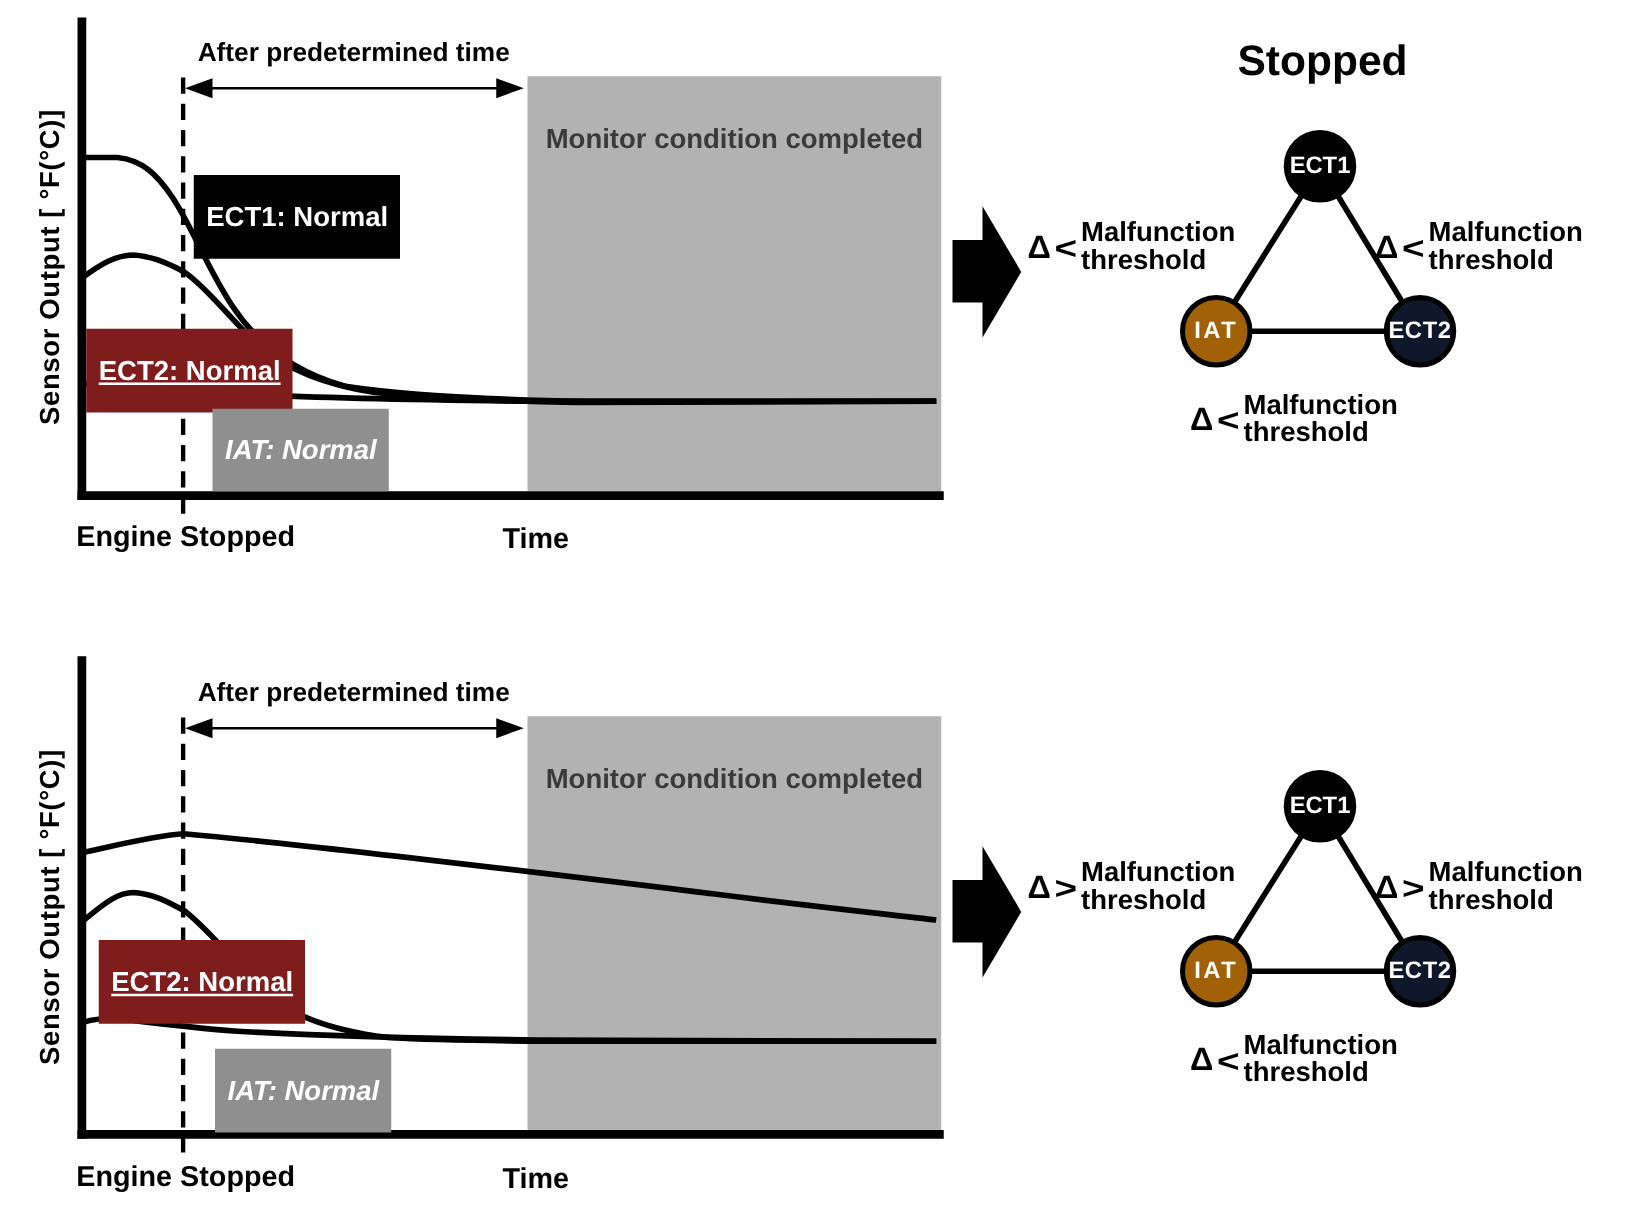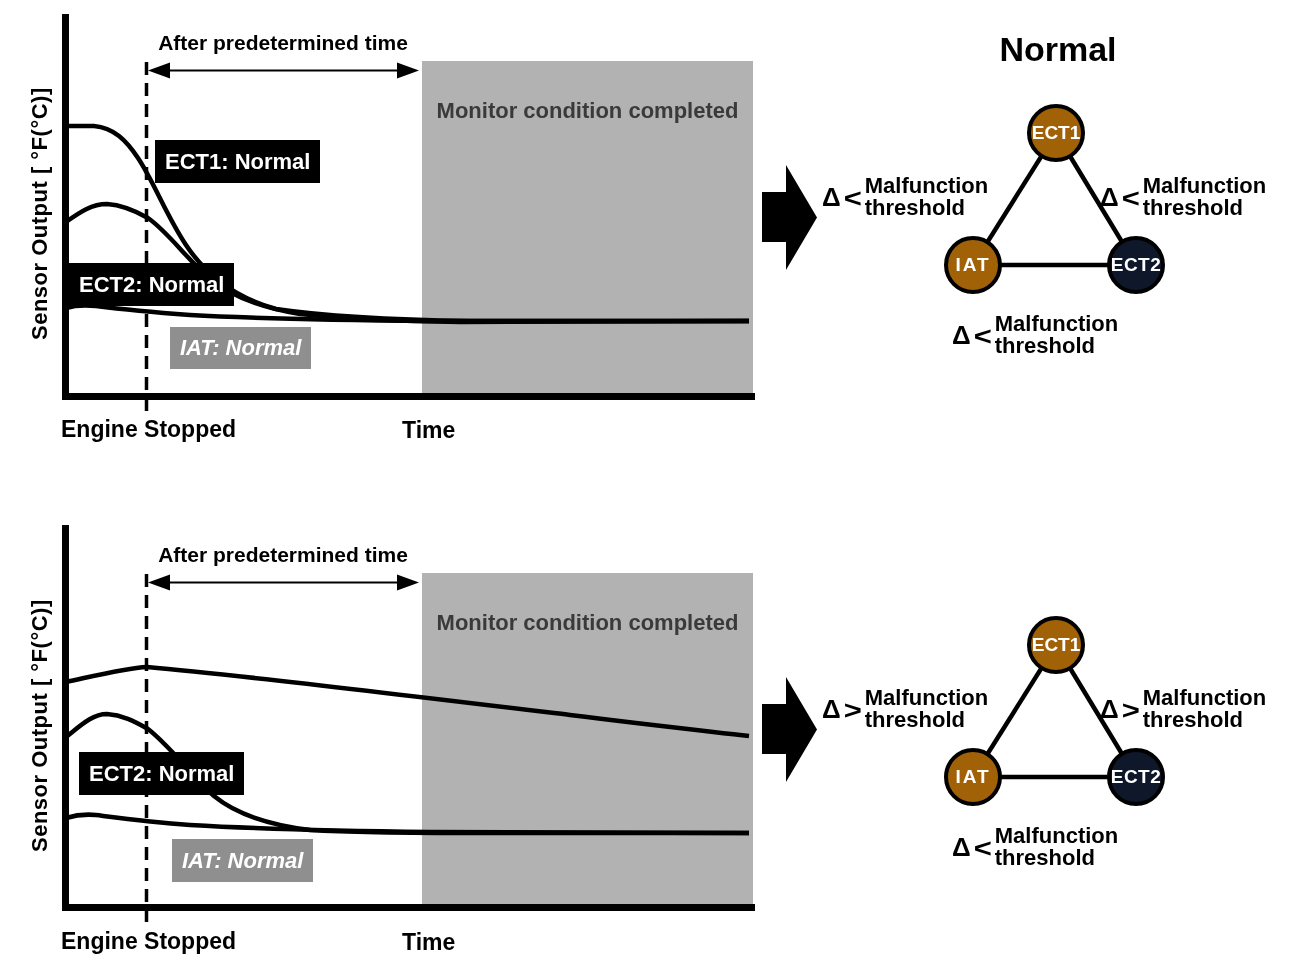--- a/index.html
+++ b/index.html
@@ -24,33 +24,33 @@
   .axis{position:absolute;background:#000;z-index:3;}
   .y-axis{width:7px;height:386px;left:62px;}
   .x-axis{height:7px;width:693px;left:62px;}
 
   
   .v-label{position:absolute;z-index:3;font-weight:bold;font-size:22px;white-space:nowrap;
     transform:rotate(-90deg);transform-origin:0 0;letter-spacing:0.5px;}
   .after-label{position:absolute;left:146px;width:274px;text-align:center;z-index:3;
     font-weight:bold;font-size:21px;white-space:nowrap;}
   .box-label{position:absolute;z-index:3;display:flex;align-items:center;height:35px;
-    padding:4px 10px;font-weight:bold;font-size:22px;color:#fff;white-space:nowrap;}
+    padding:16px 10px;font-weight:bold;font-size:22px;color:#fff;white-space:nowrap;}
   .bg-black{background:#000;}
-  .bg-dgray{background:#000000;}
+  .bg-dgray{background:#7f1d1d;text-decoration:underline;}
   .bg-mgray{background:#8f8f8f;font-style:italic;}
   .axis-text{position:absolute;z-index:3;font-weight:bold;font-size:23px;white-space:nowrap;}
 
   
   .diagram-title{position:absolute;left:948px;width:220px;text-align:center;z-index:3;
     font-weight:bold;font-size:34px;}
   .node{position:absolute;width:58px;height:58px;border-radius:50%;border:4px solid #000;
     box-sizing:border-box;display:flex;align-items:center;justify-content:center;
     color:#fff;font-weight:bold;font-size:19px;z-index:3;}
-  .node.ect1{background:#a16207;}
+  .node.ect1{background:#000000;}
   .node.iat{background:#a16207;letter-spacing:2px;}
   .node.ect2{background:#0f172a;letter-spacing:0.5px;}
   .threshold{position:absolute;z-index:3;display:flex;align-items:center;}
   .threshold .delta{font-size:26px;font-weight:bold;line-height:26px;}
   .threshold .cmp{font-size:31px;font-weight:bold;line-height:26px;margin:4px 3px 0 3px;
     transform:scaleY(0.82);}
   .threshold .tx{font-weight:bold;font-size:22px;line-height:22px;white-space:nowrap;}
 </style>
 </head>
 <body>
@@ -107,21 +107,21 @@
   <div class="v-label" style="left:27px;top:340px;">Sensor Output [ °F(°C)]</div>
   <div class="after-label" style="top:31px;">After predetermined time</div>
 
   <div class="box-label bg-black" style="left:155px;top:140px;">ECT1: Normal</div>
   <div class="box-label bg-dgray" style="left:69px;top:263px;">ECT2: Normal</div>
   <div class="box-label bg-mgray" style="left:170px;top:327px;height:34px;">IAT: Normal</div>
 
   <div class="axis-text" style="left:61px;top:416px;">Engine Stopped</div>
   <div class="axis-text" style="left:402px;top:417px;">Time</div>
 
-  <div class="diagram-title" style="top:30px;">Normal</div>
+  <div class="diagram-title" style="top:30px;">Stopped</div>
 
   <div class="node ect1" style="left:1027px;top:104px;">ECT1</div>
   <div class="node iat" style="left:944px;top:236px;">IAT</div>
   <div class="node ect2" style="left:1107px;top:236px;">ECT2</div>
 
   <div class="threshold" style="left:822px;top:175px;">
     <span class="delta">Δ</span>
     <span class="cmp">&lt;</span>
     <div class="tx">
       <div>Malfunction</div>

